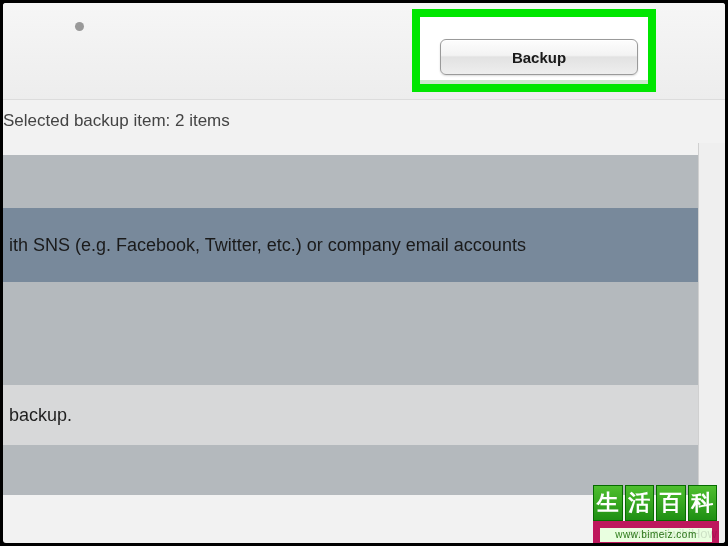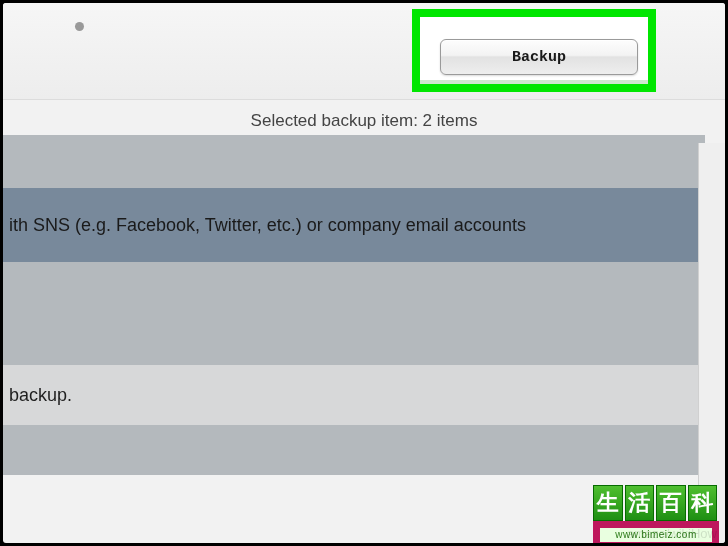--- a/index.html
+++ b/index.html
@@ -1,22 +1,22 @@
 <!DOCTYPE html>
 <html><head>
 <meta charset="utf-8">
 <style>
 html,body{margin:0;padding:0;width:728px;height:546px;overflow:hidden;font-family:"Lucida Grande","Helvetica Neue",Arial,sans-serif;background:#000}
 .frame{position:absolute;left:3px;top:3px;width:722px;height:540px;background:#f2f2f2;border-radius:3px;box-sizing:border-box;overflow:hidden}
 .topbar{position:absolute;left:0;top:0;right:0;height:96px;background:linear-gradient(#f6f6f6,#ededed);border-bottom:1px solid #dcdcdc}
 .highlight-box{position:absolute;left:409px;top:6px;width:244px;height:83px;border:8px solid #00e600;background:#fff;box-shadow:inset 0 -4px 0 #cfe6cf;box-sizing:border-box}
 .mac-btn{position:absolute;left:72px;top:19px;width:9px;height:9px;border-radius:50%;background:#999}
-.aqua-btn{position:absolute;left:437px;top:36px;width:198px;height:36px;border-radius:6px;background:linear-gradient(#fdfdfd 0%,#f3f3f3 45%,#e2e2e2 50%,#eeeeee 100%);border:1px solid #9a9a9a;box-shadow:inset 0 1px 0 #fff,0 1px 2px rgba(0,0,0,.15);font-size:15px;font-weight:700;color:#1a1a1a;cursor:pointer;font-family:Liberation Mono, monospace}
-.subtitle{position:absolute;left:0;top:108px;width:100%;text-align:center;font-size:17px;color:#444}
-.list{position:absolute;left:0;top:132px;width:702px;bottom:0}
+.aqua-btn{position:absolute;left:437px;top:36px;width:198px;height:36px;border-radius:6px;background:linear-gradient(#fdfdfd 0%,#f3f3f3 45%,#e2e2e2 50%,#eeeeee 100%);border:1px solid #9a9a9a;box-shadow:inset 0 1px 0 #fff,0 1px 2px rgba(0,0,0,.15);font-size:15px;font-weight:700;color:#1a1a1a;cursor:pointer;font-family:Liberation Sans, sans-serif}
+.subtitle{position:absolute;left:0;top:108px;width:100%;font-size:17px;color:#444}
+.list{position:absolute;left:0;top:152px;width:702px;bottom:0}
 .row{height:53px;display:flex;align-items:center;padding-left:6px;font-size:18px;color:#1f1f1f;white-space:nowrap;overflow:hidden}
 .row.hdr{background:#b4b9bd}
 .row.alt0{background:#78899b;color:#1a1a1a}
 .row.alt1{background:#d7d8d9}
 
 .r0{height:53px}
 .r1{height:74px}
 .r2{height:53px}
 .r3{height:60px}
 .r4{height:50px}

